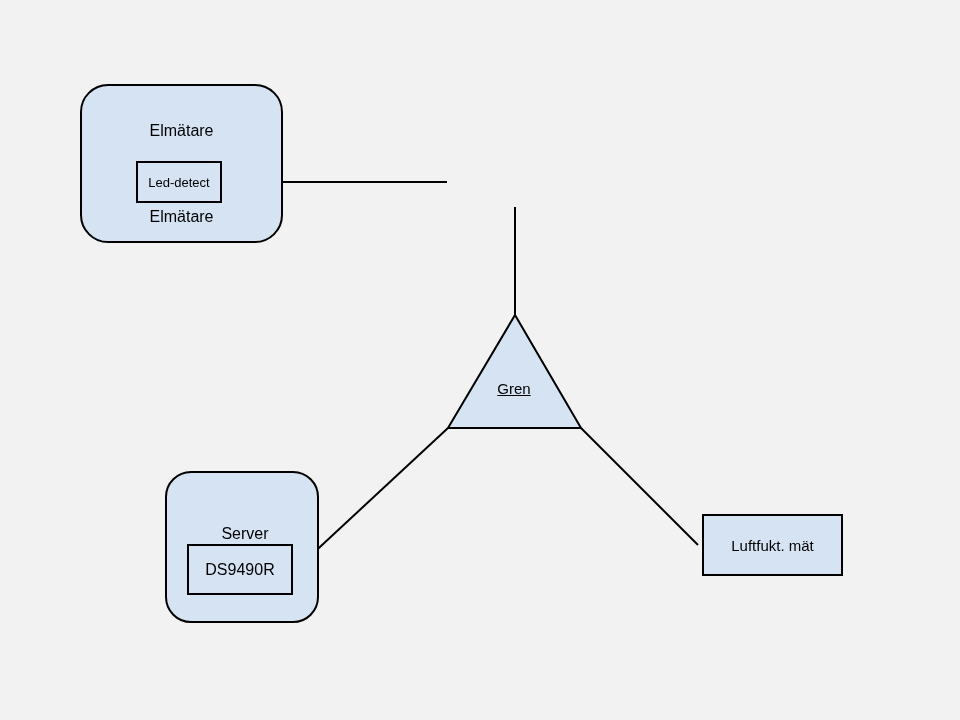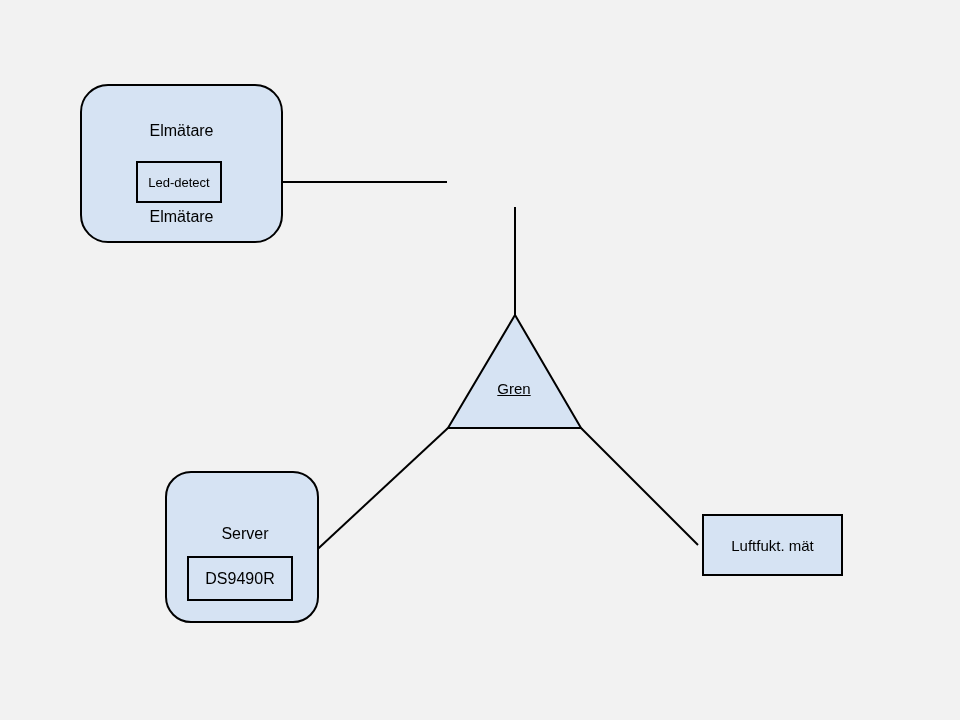--- a/index.html
+++ b/index.html
@@ -90,21 +90,21 @@
   <div class="group-label" style="position:absolute; left:80px; top:122px; width:203px;">Elmätare</div>
   <div class="inner-box label-13" style="left:136px; top:161px; width:86px; height:42px;">
     <span>Led-detect</span>
   </div>
 
 
   <div class="float-label" style="left:474px; top:380px; width:80px;">Gren</div>
 
   <div class="node rounded-md" style="left:165px; top:471px; width:154px; height:152px;"></div>
   <div class="group-label" style="position:absolute; left:165px; top:525px; width:160px;">Server</div>
-  <div class="inner-box label-16" style="left:187px; top:556px; width:106px; height:45px;">
+  <div class="inner-box label-16" style="left:187px; top:544px; width:106px; height:51px;">
     <span>DS9490R</span>
   </div>
 
   <div class="node flex-center label-15" style="left:670px; top:514px; width:141px; height:62px;margin-left:32px;">
     <span>Luftfukt. mät</span>
   </div>
 
 </div>
 
 </body></html>

